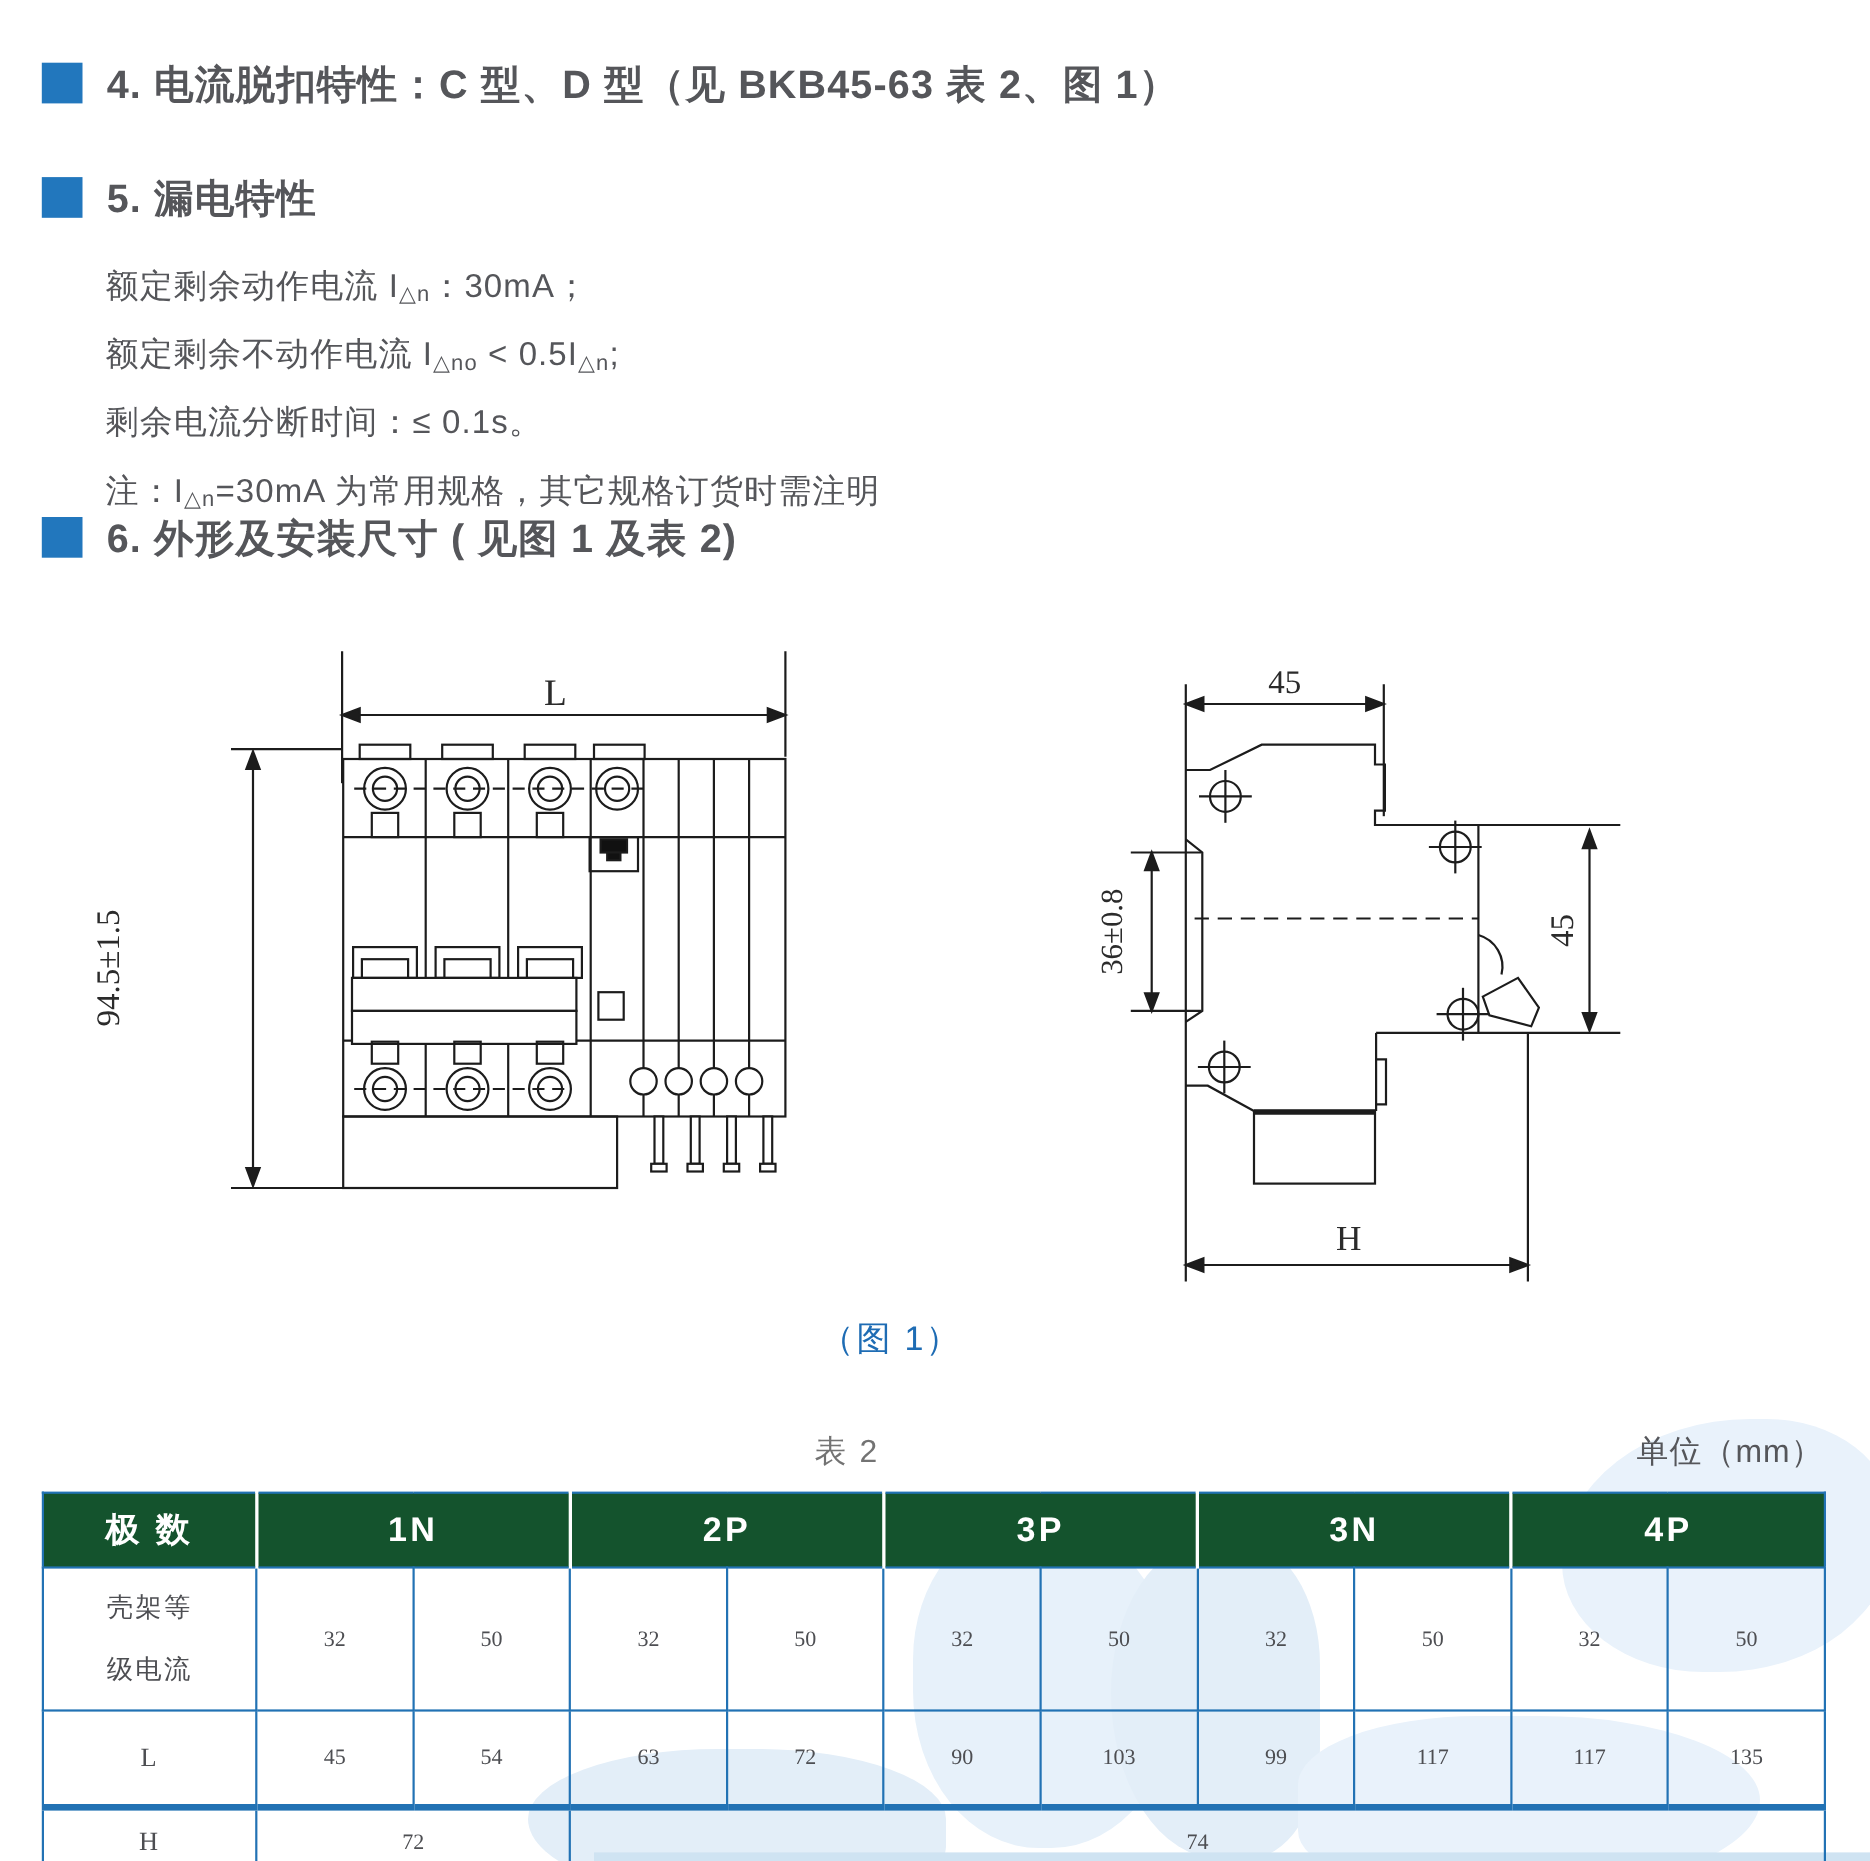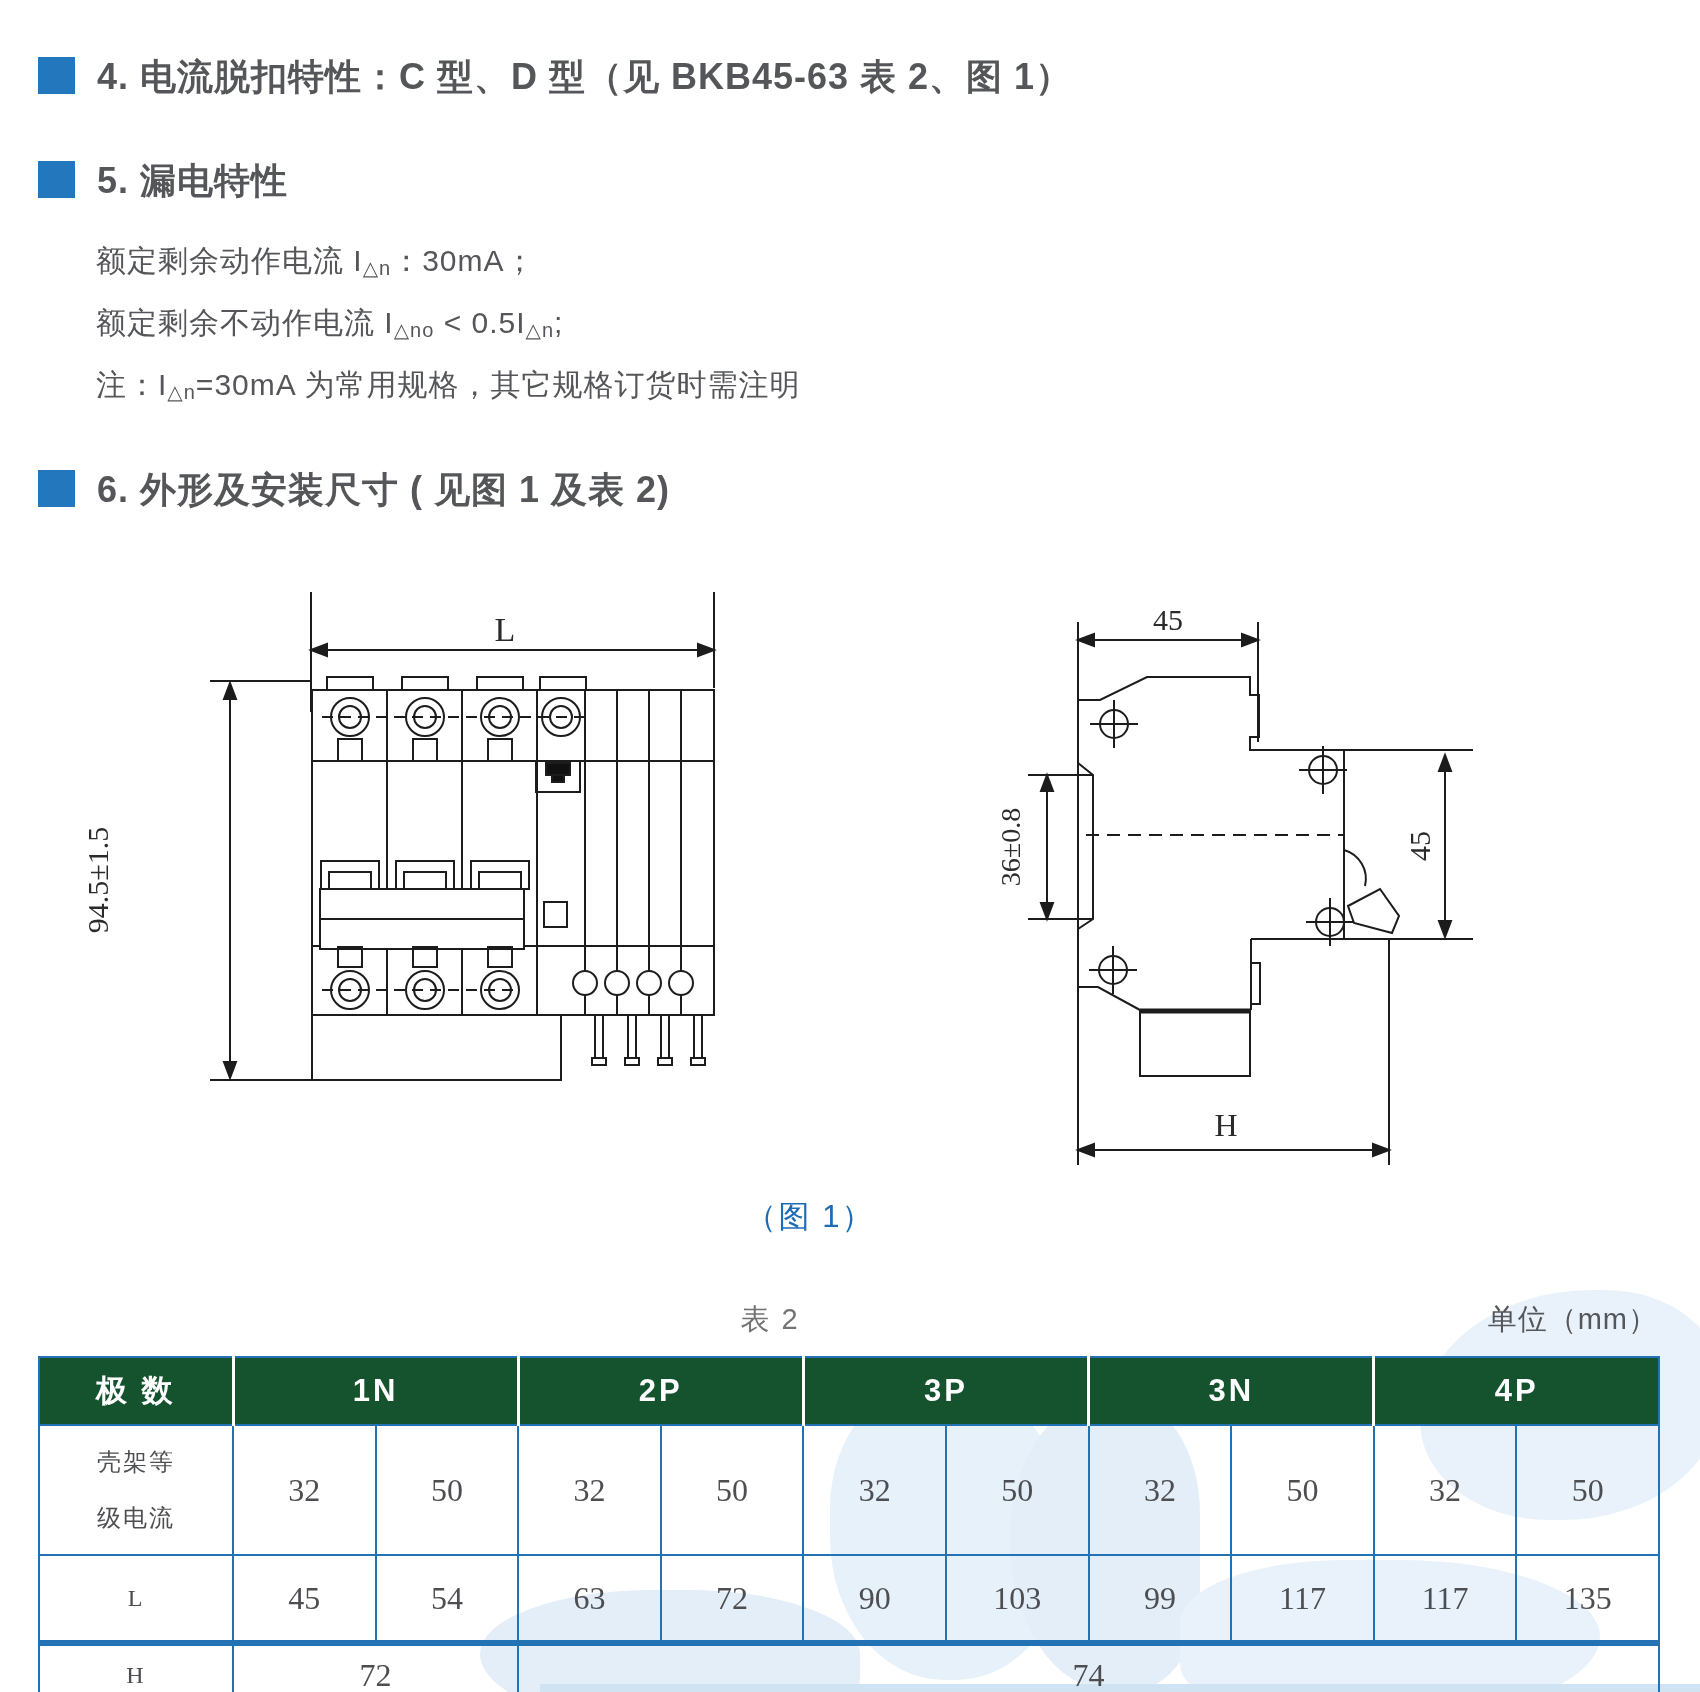--- a/index.html
+++ b/index.html
@@ -30,21 +30,21 @@
     border:2px solid #2272b4;border-bottom:6px solid #2272b4;}
   table.dim col.c-label{width:194px;}
   table.dim col.c-val{width:142.6px;}
   table.dim th{
     background:#14532d;color:#ffffff;font-size:31px;font-weight:bold;
     height:64px;text-align:center;vertical-align:middle;border:0;
     border-right:3px solid #ffffff;font-family:"Liberation Sans",sans-serif;letter-spacing:3px;}
   table.dim th:last-child{border-right:0;}
   table.dim td{
     border:2px solid #2272b4;text-align:center;vertical-align:middle;
-    font-family:"Liberation Serif",serif;font-size:32px;color:#4d4e52;background:transparent;}
+    font-family:"Liberation Serif",serif;font-size:20px;color:#4d4e52;background:transparent;}
   table.dim tr.row-frame td{height:126px;}
   table.dim tr.row-l td{height:82px;border-bottom:6px solid #2272b4;}
   table.dim tr.row-h td{height:54px;}
   table.dim td.rowlabel{font-size:24px;white-space:pre-line;line-height:56px;letter-spacing:2px;margin-left:36px;}
   
   svg text{font-family:"Liberation Serif","DejaVu Serif",serif;fill:#2b2b2b;}
 </style>
 </head>
 <body>
 
@@ -63,20 +63,21 @@
   </div>
 
   <div class="sec" style="top:161px;">
     <div class="bullet"></div>
     <div class="sec-title">5. 漏电特性</div>
   </div>
 
   <div class="leak" id="leak-lines">
       <div class="line"><span>额定剩余动作电流 I</span><span class="sub">△n</span><span>：30mA；</span></div>
       <div class="line"><span>额定剩余不动作电流 I</span><span class="sub">△no</span><span> &lt; 0.5I</span><span class="sub">△n</span><span>;</span></div>
+      <div class="line"><span>剩余电流分断时间：≤ 0.1s。</span></div>
       <div class="line"><span>注：I</span><span class="sub">△n</span><span>=30mA 为常用规格，其它规格订货时需注明</span></div>
     </div>
 
   <div class="sec" style="top:470px;">
     <div class="bullet"></div>
     <div class="sec-title">6. 外形及安装尺寸 ( 见图 1 及表 2)</div>
   </div>
 
   <svg class="fig-svg" width="1590" height="630" viewBox="60 552 1590 630">
     <g stroke="#1c1c1c" stroke-width="2" fill="none">

